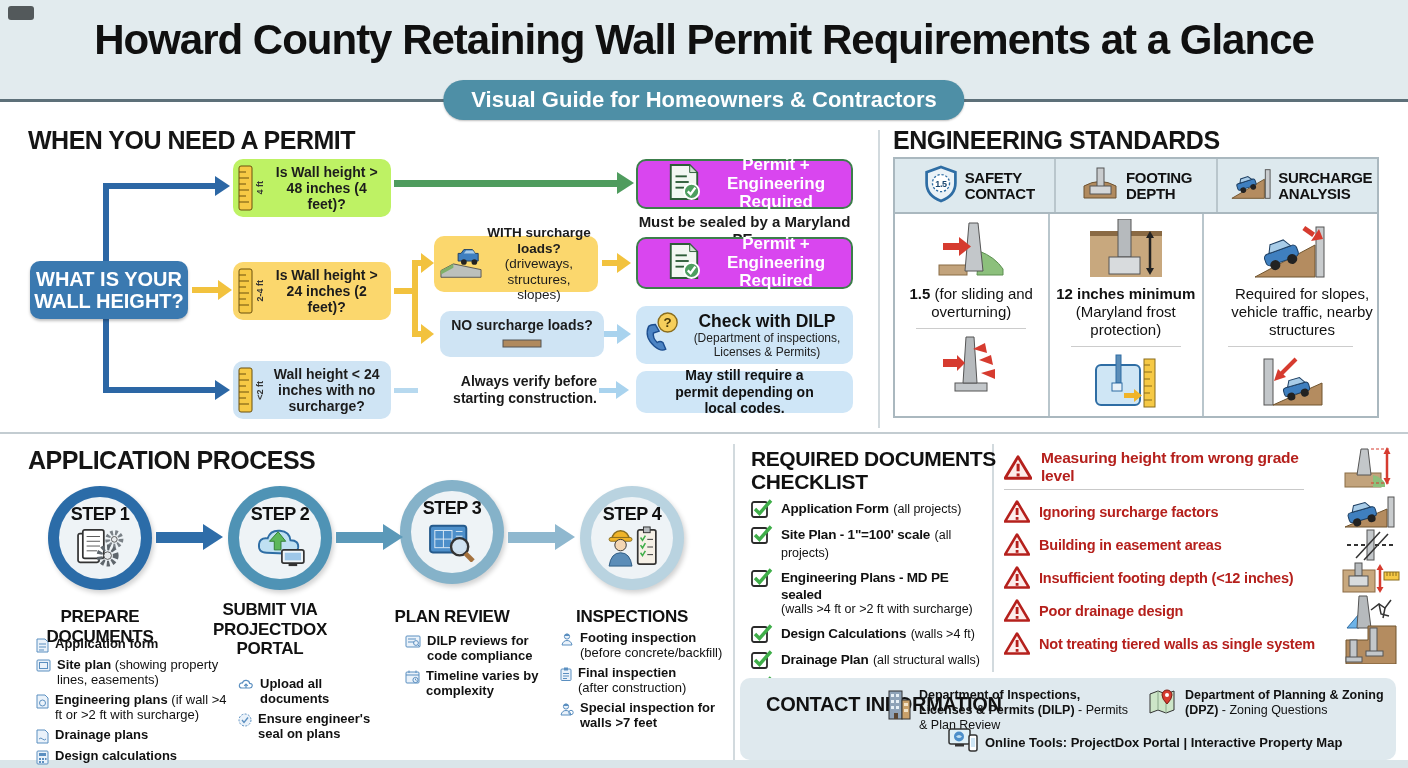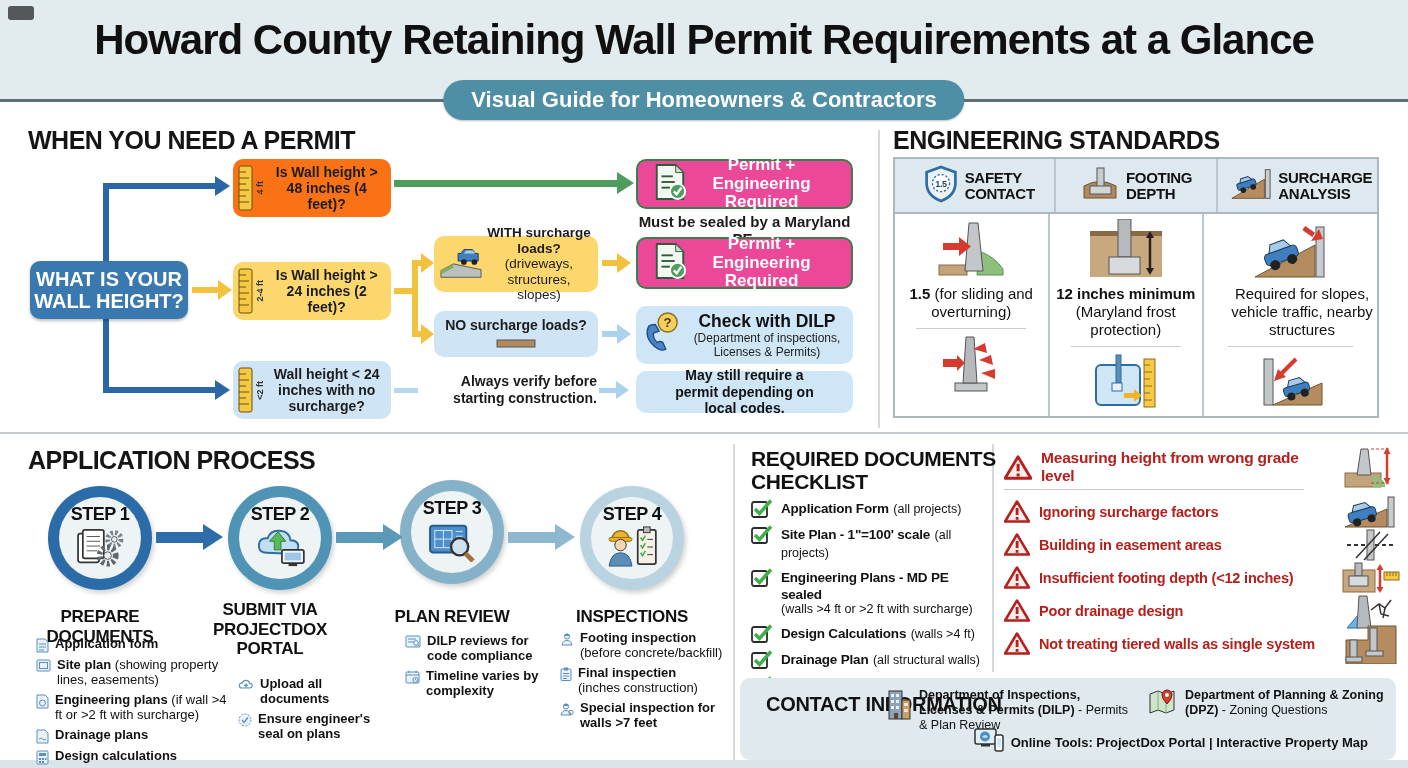--- a/index.html
+++ b/index.html
@@ -14,30 +14,30 @@
   
   .sect-h{position:absolute;font-size:25px;font-weight:bold;letter-spacing:-.5px;color:#151515;}
   
   .vdiv{position:absolute;width:2px;background:#d2dade;}
   .hdiv{position:absolute;height:2px;background:#c3ccd1;}
   .bottom-strip{position:absolute;left:0;top:760px;width:1408px;height:8px;background:#dae5e9;}
   
   .fbox{position:absolute;border-radius:10px;display:flex;align-items:center;justify-content:center;text-align:center;box-sizing:border-box;}
   .root-box{left:30px;top:261px;width:158px;height:58px;background:#3a79b0;color:#fff;font-size:20px;font-weight:bold;line-height:1.12;box-shadow:0 2px 3px rgba(0,0,0,.25);}
   .qbox{left:233px;width:158px;padding:4px 6px 4px 4px;font-size:14px;font-weight:bold;color:#1c1c1c;line-height:1.15;gap:3px;}
-  .q1{top:159px;height:58px;background:#f97316;}
+  .q1{top:159px;height:58px;background:#bef264;}
   .q2{top:262px;height:58px;background:#fbd76d;}
   .q3{top:361px;height:58px;background:#cfe4f4;}
   .ruler-wrap{display:flex;align-items:center;gap:1px;flex:0 0 auto;}
   .ruler-lab{writing-mode:vertical-rl;transform:rotate(180deg);font-size:9px;font-weight:bold;color:#333;letter-spacing:0;}
   .midbox{left:434px;width:164px;font-size:13.5px;line-height:1.15;color:#1c1c1c;gap:4px;padding:4px 6px;}
   .withbox{top:236px;height:56px;background:#fbd76d;}
-  .nobox{top:311px;height:46px;background:#cfe4f4;flex-direction:column;gap:2px;font-weight:bold;font-size:14px;}
+  .nobox{top:311px;height:46px;background:#cfe4f4;flex-direction:column;gap:2px;font-weight:bold;font-size:14px;margin-left:6px;}
   .rbox{left:636px;width:217px;}
-  .green-res{background:#ec4899;border:2px solid #3c7e4b;color:#fff;font-weight:bold;font-size:17px;line-height:1.1;}
+  .green-res{background:#d946ef;border:2px solid #3c7e4b;color:#fff;font-weight:bold;font-size:17px;line-height:1.1;justify-content:flex-end;}
   .r1{top:159px;height:50px;}
   .r2{top:237px;height:52px;}
   .r3{top:306px;height:58px;background:#cfe6f7;gap:7px;padding:3px 6px;}
   .r4{top:371px;height:42px;background:#cfe6f7;font-size:14px;font-weight:600;line-height:1.2;padding:2px 28px;}
   .pe-note{position:absolute;left:636px;top:213px;width:217px;text-align:center;font-size:15px;font-weight:600;color:#1a1a1a;}
   .verify-note{position:absolute;left:421px;top:373px;width:176px;text-align:right;font-size:14px;font-weight:600;line-height:1.2;color:#1a1a1a;}
   .dilp-title{font-size:17.5px;font-weight:bold;color:#111;}
   .dilp-sub{font-size:12px;color:#222;line-height:1.15;}
   .line{position:absolute;}
   .ah{position:absolute;width:0;height:0;}
@@ -75,21 +75,21 @@
   .mk-sep{border-bottom:1px solid #c9c9c9;width:300px;margin:2px 0 5px;}
   .mk-text{color:#b5201c;font-weight:bold;font-size:14.5px;letter-spacing:-.2px;flex:1;}
   .mk-item.first .mk-text{font-size:15.5px;}
   .mk-ico{flex:0 0 auto;width:58px;display:flex;justify-content:center;}
   
   .contact{position:absolute;left:740px;top:678px;width:656px;height:82px;background:#dfe9ee;border-radius:10px;}
   .ct-title{position:absolute;left:26px;top:14px;font-size:20px;font-weight:bold;letter-spacing:-.3px;line-height:1.2;color:#111;}
   .ct-entry{position:absolute;display:flex;gap:7px;align-items:flex-start;font-size:12.5px;line-height:1.2;}
   .ct-e1{left:146px;top:10px;width:250px;}
   .ct-e2{left:408px;top:10px;width:240px;}
-  .ct-e3{left:208px;top:50px;width:420px;align-items:center;font-size:13px;justify-content:flex-end;}
+  .ct-e3{left:208px;top:50px;width:420px;align-items:center;font-size:13px;}
 </style>
 </head>
 <body>
 
 <div class="canvas">
 
   <div class="header">
     <div class="corner-mark"></div>
     <div class="title">Howard County Retaining Wall Permit Requirements at a Glance</div>
   </div>
@@ -579,21 +579,21 @@
       <span><span class="bn">Footing inspection</span><br><span>(before concrete/backfill)</span></span>
     </div>
     <div class="pitem">
       <svg width="12" height="14" viewBox="0 0 12 14">
           <rect x="1" y="2" width="10" height="11.5" rx="1" fill="#eaf2fa" stroke="#5b8fc0"></rect>
           <rect x="4" y="0.5" width="4" height="3" fill="#5b8fc0"></rect>
           <line x1="3" y1="6.5" x2="9" y2="6.5" stroke="#5b8fc0"></line>
           <line x1="3" y1="9" x2="9" y2="9" stroke="#5b8fc0"></line>
           <line x1="3" y1="11.5" x2="7" y2="11.5" stroke="#5b8fc0"></line>
         </svg>
-      <span><span class="bn">Final inspectien</span><br><span>(inches construction)</span></span>
+      <span><span class="bn">Final inspectien</span><br><span>(after construction)</span></span>
     </div>
     <div class="pitem">
       <svg width="14" height="14" viewBox="0 0 14 14">
           <circle cx="6" cy="4.5" r="2.6" fill="#eaf2fa" stroke="#5b8fc0"></circle>
           <path d="M3.2 4 a2.9 2.9 0 0 1 5.6 0z" fill="#5b8fc0"></path>
           <path d="M1 13 q1 -4.5 5 -4.5 q4 0 5 4.5z" fill="#eaf2fa" stroke="#5b8fc0"></path>
           <circle cx="11" cy="10.5" r="2.2" fill="none" stroke="#5b8fc0"></circle>
         </svg>
       <span><span class="bn">Special inspection for walls &gt;7 feet</span></span>
     </div>

